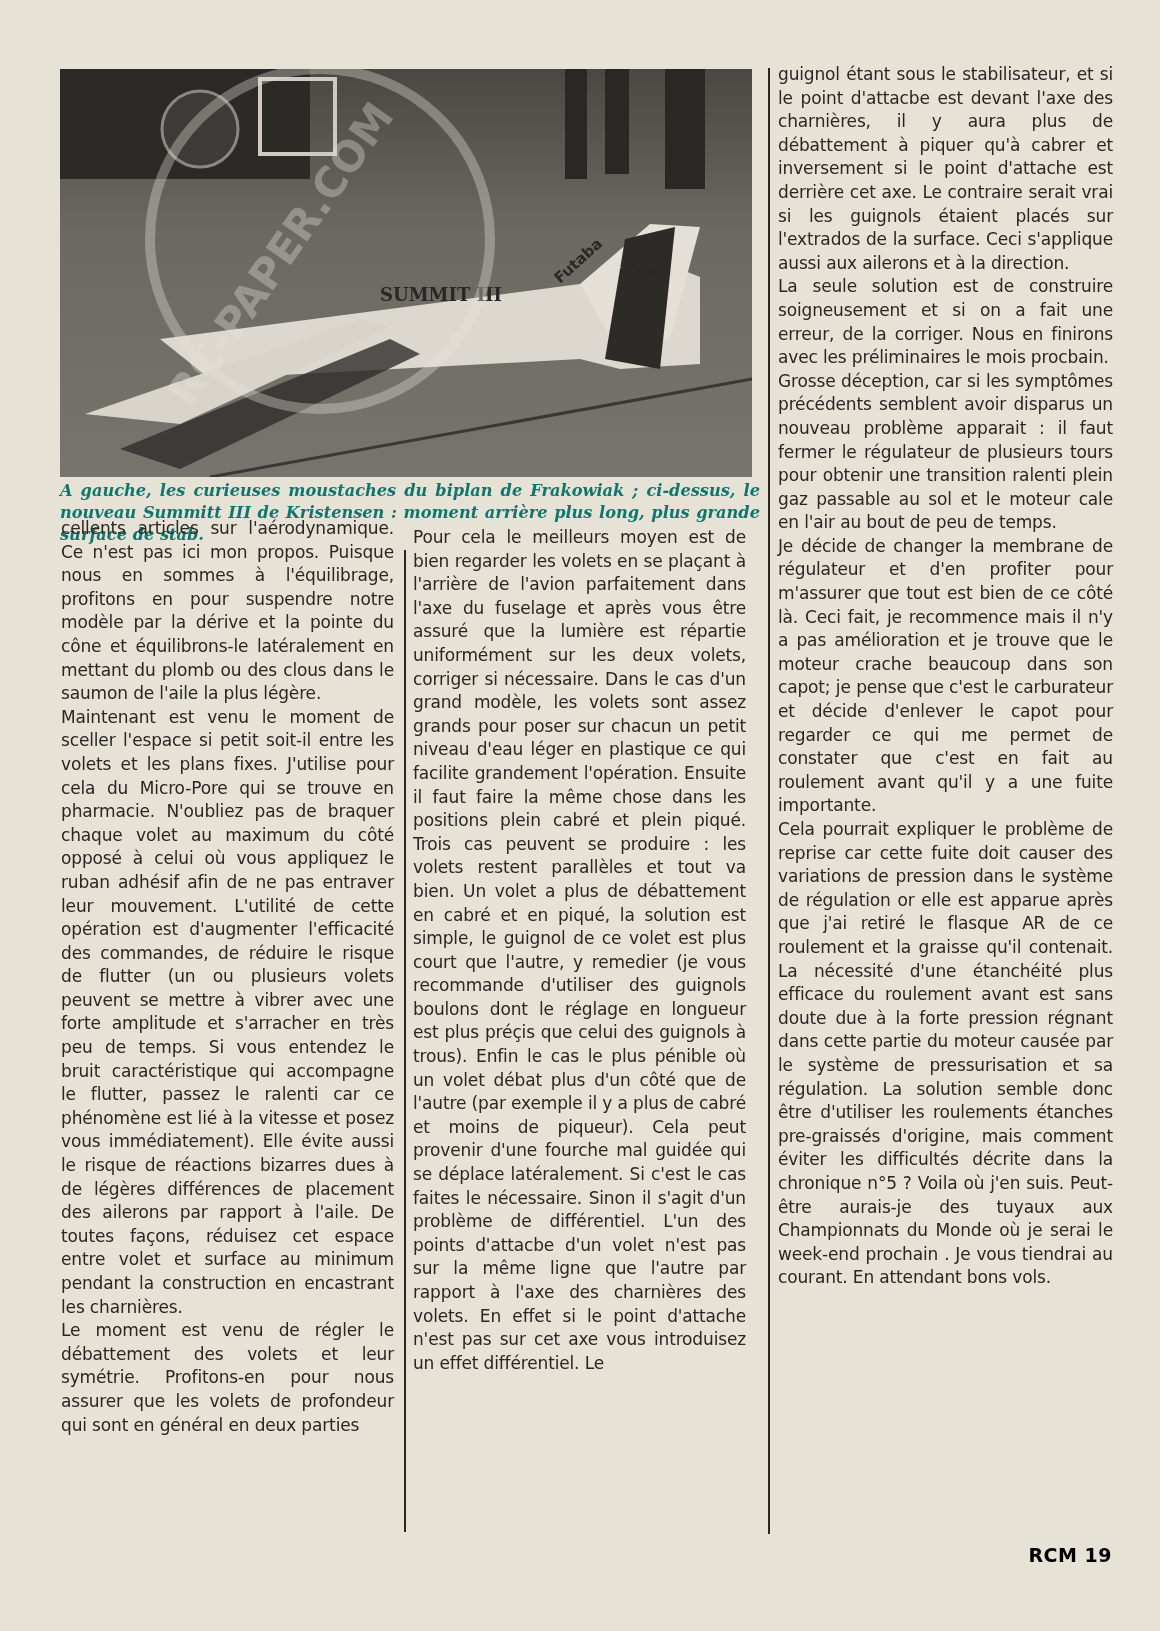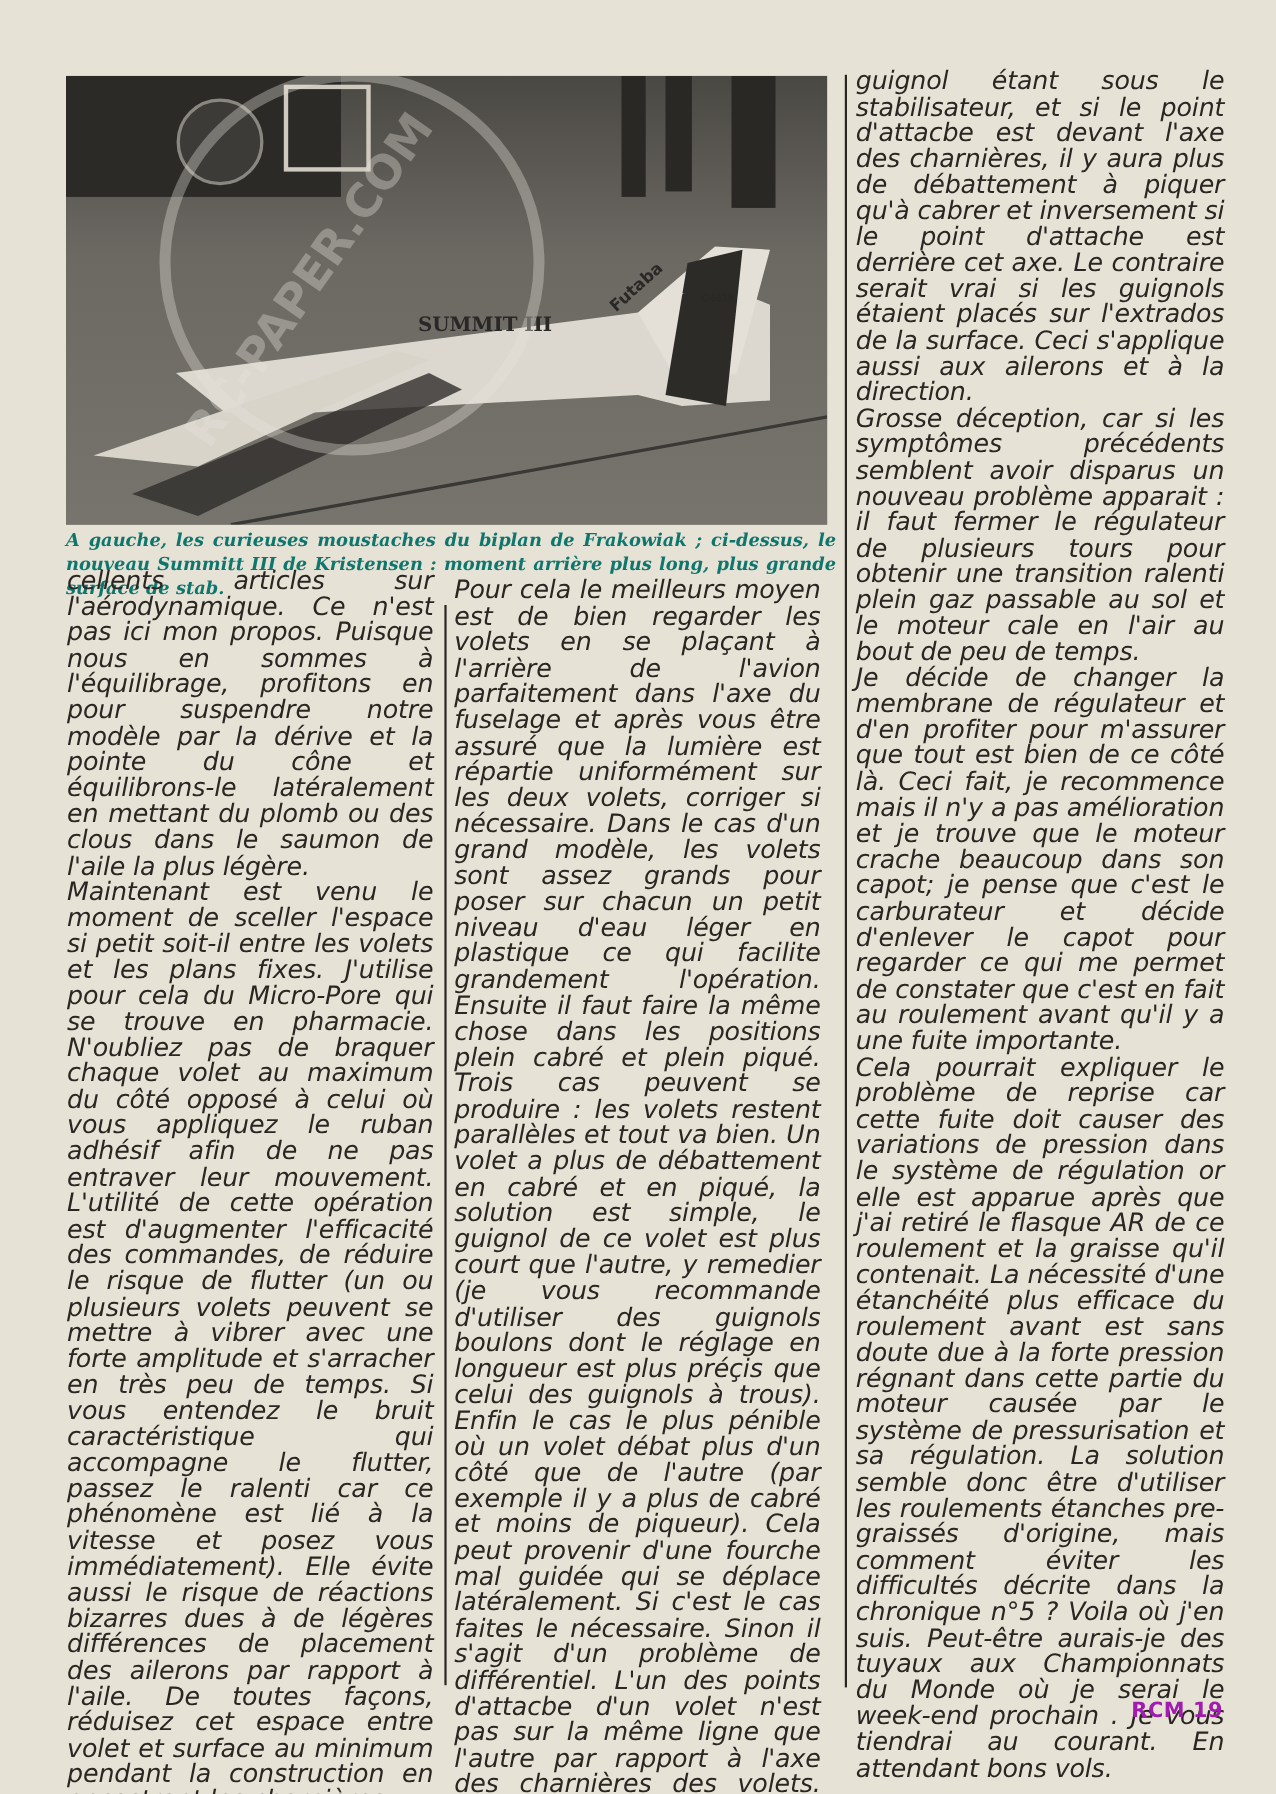--- a/index.html
+++ b/index.html
@@ -14,34 +14,34 @@
       background:#6f6c66; overflow:hidden;
     }
     .photo svg { display:block; width:100%; height:100%; }
     .caption {
       position:absolute; left:60px; top:480px; width:700px;
       font-family:"DejaVu Serif", serif; font-style:italic; font-weight:bold;
       font-size:16.2px; line-height:22px; color:#0f766e;
       text-align:justify; text-align-last:left;
     }
     .col {
-      position:absolute; font-size:23px; line-height:23.6px;
-      text-align:justify; letter-spacing:-0.15px;font-style:italic;
+      position:absolute; font-size:17px; line-height:23.6px;
+      text-align:justify; letter-spacing:-0.15px;
     }
     .col p { margin:0; }
     .col1 { left:61px; top:517px; width:333px; }
     .col2 { left:413px; top:526px; width:333px; }
     .col3 { left:778px; top:63px; width:335px; }
     .vline { position:absolute; width:2px; background:#2a2622; }
     .v1 { left:404px; top:550px; height:982px; }
     .v2 { left:768px; top:68px; height:1466px; }
     .folio {
       position:absolute; right:48px; top:1544px;
       font-family:"DejaVu Sans", sans-serif; font-weight:bold; font-size:19px;
-      letter-spacing:0.5px; color:#a21caf;
+      letter-spacing:0.5px; color:#000000;
     }
   </style>
 </head>
 <body>
 
 <div class="photo">
   <svg viewBox="0 0 692 408" preserveAspectRatio="none">
     <defs>
       <linearGradient id="ground" x1="0" y1="0" x2="0" y2="1">
         <stop offset="0" stop-color="#4a4843"></stop>
@@ -84,20 +84,21 @@
 <div class="vline v1"></div>
 
 <div class="col col2">
   <p>Pour cela le meilleurs moyen est de bien regarder les volets en se plaçant à l'arrière de l'avion parfaitement dans l'axe du fuselage et après vous être assuré que la lumière est répartie uniformément sur les deux volets, corriger si nécessaire. Dans le cas d'un grand modèle, les volets sont assez grands pour poser sur chacun un petit niveau d'eau léger en plastique ce qui facilite grandement l'opération. Ensuite il faut faire la même chose dans les positions plein cabré et plein piqué. Trois cas peuvent se produire : les volets restent parallèles et tout va bien. Un volet a plus de débattement en cabré et en piqué, la solution est simple, le guignol de ce volet est plus court que l'autre, y remedier (je vous recommande d'utiliser des guignols boulons dont le réglage en longueur est plus préçis que celui des guignols à trous). Enfin le cas le plus pénible où un volet débat plus d'un côté que de l'autre (par exemple il y a plus de cabré et moins de piqueur). Cela peut provenir d'une fourche mal guidée qui se déplace latéralement. Si c'est le cas faites le nécessaire. Sinon il s'agit d'un problème de différentiel. L'un des points d'attacbe d'un volet n'est pas sur la même ligne que l'autre par rapport à l'axe des charnières des volets. En effet si le point d'attache n'est pas sur cet axe vous introduisez un effet différentiel. Le</p>
 </div>
 
 <div class="vline v2"></div>
 
 <div class="col col3">
   <p>guignol étant sous le stabilisateur, et si le point d'attacbe est devant l'axe des charnières, il y aura plus de débattement à piquer qu'à cabrer et inversement si le point d'attache est derrière cet axe. Le contraire serait vrai si les guignols étaient placés sur l'extrados de la surface. Ceci s'applique aussi aux ailerons et à la direction.</p>
+  <p>La seule solution est de construire soigneusement et si on a fait une erreur, de la corriger. Nous en finirons avec les préliminaires le mois procbain.</p>
   <p>Grosse déception, car si les symptômes précédents semblent avoir disparus un nouveau problème apparait : il faut fermer le régulateur de plusieurs tours pour obtenir une transition ralenti plein gaz passable au sol et le moteur cale en l'air au bout de peu de temps.</p>
   <p>Je décide de changer la membrane de régulateur et d'en profiter pour m'assurer que tout est bien de ce côté là. Ceci fait, je recommence mais il n'y a pas amélioration et je trouve que le moteur crache beaucoup dans son capot; je pense que c'est le carburateur et décide d'enlever le capot pour regarder ce qui me permet de constater que c'est en fait au roulement avant qu'il y a une fuite importante.</p>
   <p>Cela pourrait expliquer le problème de reprise car cette fuite doit causer des variations de pression dans le système de régulation or elle est apparue après que j'ai retiré le flasque AR de ce roulement et la graisse qu'il contenait. La nécessité d'une étanchéité plus efficace du roulement avant est sans doute due à la forte pression régnant dans cette partie du moteur causée par le système de pressurisation et sa régulation. La solution semble donc être d'utiliser les roulements étanches pre-graissés d'origine, mais comment éviter les difficultés décrite dans la chronique n°5 ? Voila où j'en suis. Peut-être aurais-je des tuyaux aux Championnats du Monde où je serai le week-end prochain . Je vous tiendrai au courant. En attendant bons vols.</p>
 </div>
 
 <div class="folio">
   <span>RCM</span>
   <span>19</span>
 </div>
 

